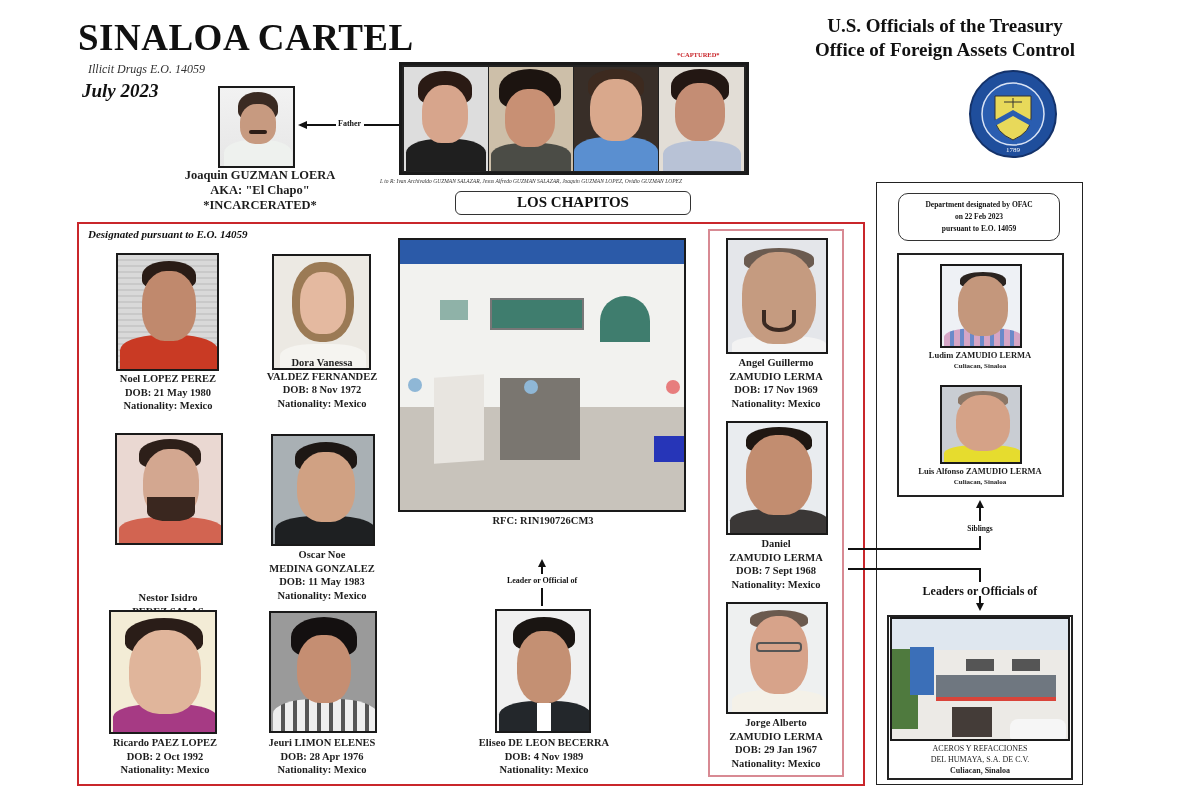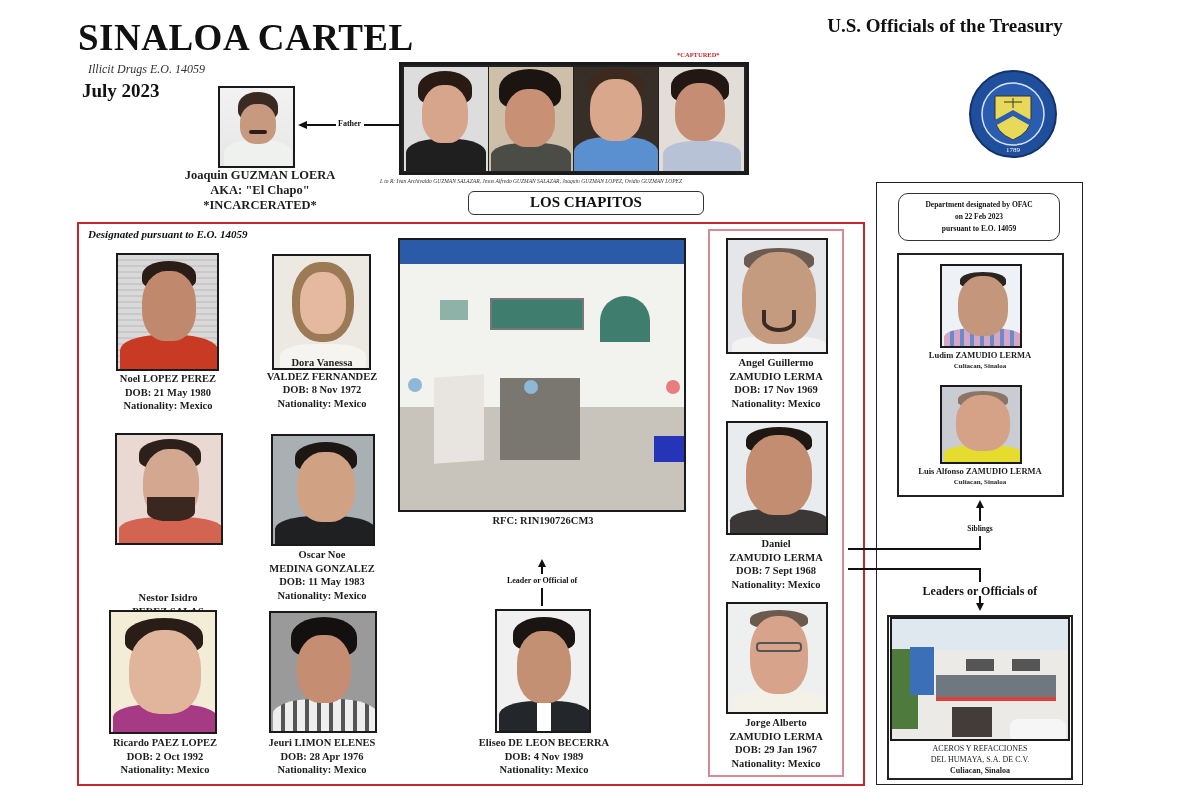--- a/index.html
+++ b/index.html
@@ -21,24 +21,25 @@
   .line{position:absolute;background:#111;}
   .arrow-up{position:absolute;width:0;height:0;border-left:4px solid transparent;border-right:4px solid transparent;border-bottom:8px solid #111;}
   .arrow-down{position:absolute;width:0;height:0;border-left:4px solid transparent;border-right:4px solid transparent;border-top:8px solid #111;}
   .arrow-left{position:absolute;width:0;height:0;border-top:4px solid transparent;border-bottom:4px solid transparent;border-right:9px solid #111;}
 </style>
 </head>
 <body>
 
 <div class="abs b title" style="left:78px;top:16px;">SINALOA CARTEL</div>
 <div class="abs" style="left:88px;top:62px;font-size:12px;font-style:italic;color:#333;">Illicit Drugs E.O. 14059</div>
-<div class="abs b" style="left:82px;top:80px;font-size:19px;">July 2023</div>
+<div class="abs b" style="left:82px;top:80px;font-size:19px;font-style:italic;">July 2023</div>
 
 <div class="abs b center" style="left:780px;top:14px;width:330px;font-size:19px;line-height:24px;">
   <div>U.S. Officials of the Treasury</div>
+  <div>Office of Foreign Assets Control</div>
 </div>
 
 <div class="abs" style="left:968px;top:70px;width:90px;height:88px;">
   <svg width="90" height="88" viewBox="0 0 90 88">
     <circle cx="45" cy="44" r="43" fill="#1f4e9c" stroke="#14326a" stroke-width="2"></circle>
     <circle cx="45" cy="44" r="31" fill="#2a5db0" stroke="#d9e3f5" stroke-width="1.5"></circle>
     <path d="M27 26 L63 26 L63 48 Q63 62 45 70 Q27 62 27 48 Z" fill="#e8d95a" stroke="#333" stroke-width="1"></path>
     <path d="M27 50 L45 40 L63 50 L63 56 L45 46 L27 56 Z" fill="#2a5db0"></path>
     <line x1="36" y1="32" x2="54" y2="32" stroke="#333" stroke-width="1"></line>
     <line x1="45" y1="28" x2="45" y2="38" stroke="#333" stroke-width="1"></line>
@@ -82,21 +83,21 @@
     <div class="face" style="left:16px;top:12px;width:52px;height:62px;background:#d9a88c;"></div>
   </div>
   <div class="abs" style="left:257px;top:2px;width:85px;height:104px;background:#e2ddd6;overflow:hidden;">
     <div class="shirt" style="left:4px;top:74px;width:78px;height:32px;background:#b8c2d6;"></div>
     <div class="hair" style="left:12px;top:2px;width:58px;height:34px;background:#231713;"></div>
     <div class="face" style="left:16px;top:16px;width:50px;height:58px;background:#c48d74;"></div>
   </div>
 </div>
 <div class="abs" style="left:380px;top:178px;width:400px;font-size:5.5px;font-style:italic;color:#333;white-space:nowrap;">L to R: Ivan Archivaldo GUZMAN SALAZAR, Jesus Alfredo GUZMAN SALAZAR, Joaquin GUZMAN LOPEZ, Ovidio GUZMAN LOPEZ</div>
 
-<div class="abs b center" style="left:455px;top:191px;width:236px;height:24px;border:1.5px solid #333;border-radius:6px;box-sizing:border-box;font-size:15px;line-height:21px;margin-left:13px;">LOS CHAPITOS</div>
+<div class="abs b center" style="left:455px;top:191px;width:236px;height:24px;border:1.5px solid #333;border-radius:6px;box-sizing:border-box;font-size:15px;line-height:21px;">LOS CHAPITOS</div>
 
 <div class="redbox" style="left:77px;top:222px;width:788px;height:564px;"></div>
 <div class="abs b" style="left:88px;top:228px;font-size:11px;font-style:italic;text-align:center;">Designated pursuant to E.O. 14059</div>
 
 <div class="photo" style="left:116px;top:253px;width:103px;height:118px;">
   <div class="bg" style="background:repeating-linear-gradient(#d9d9d9 0 4px,#c9c9c9 4px 6px);"></div>
   <div class="shirt" style="left:2px;top:80px;width:98px;height:38px;background:#c93a24;"></div>
   <div class="hair" style="left:24px;top:6px;width:54px;height:28px;background:#2a1c16;"></div>
   <div class="face" style="left:24px;top:16px;width:54px;height:70px;background:#c0896d;"></div>
 </div>

